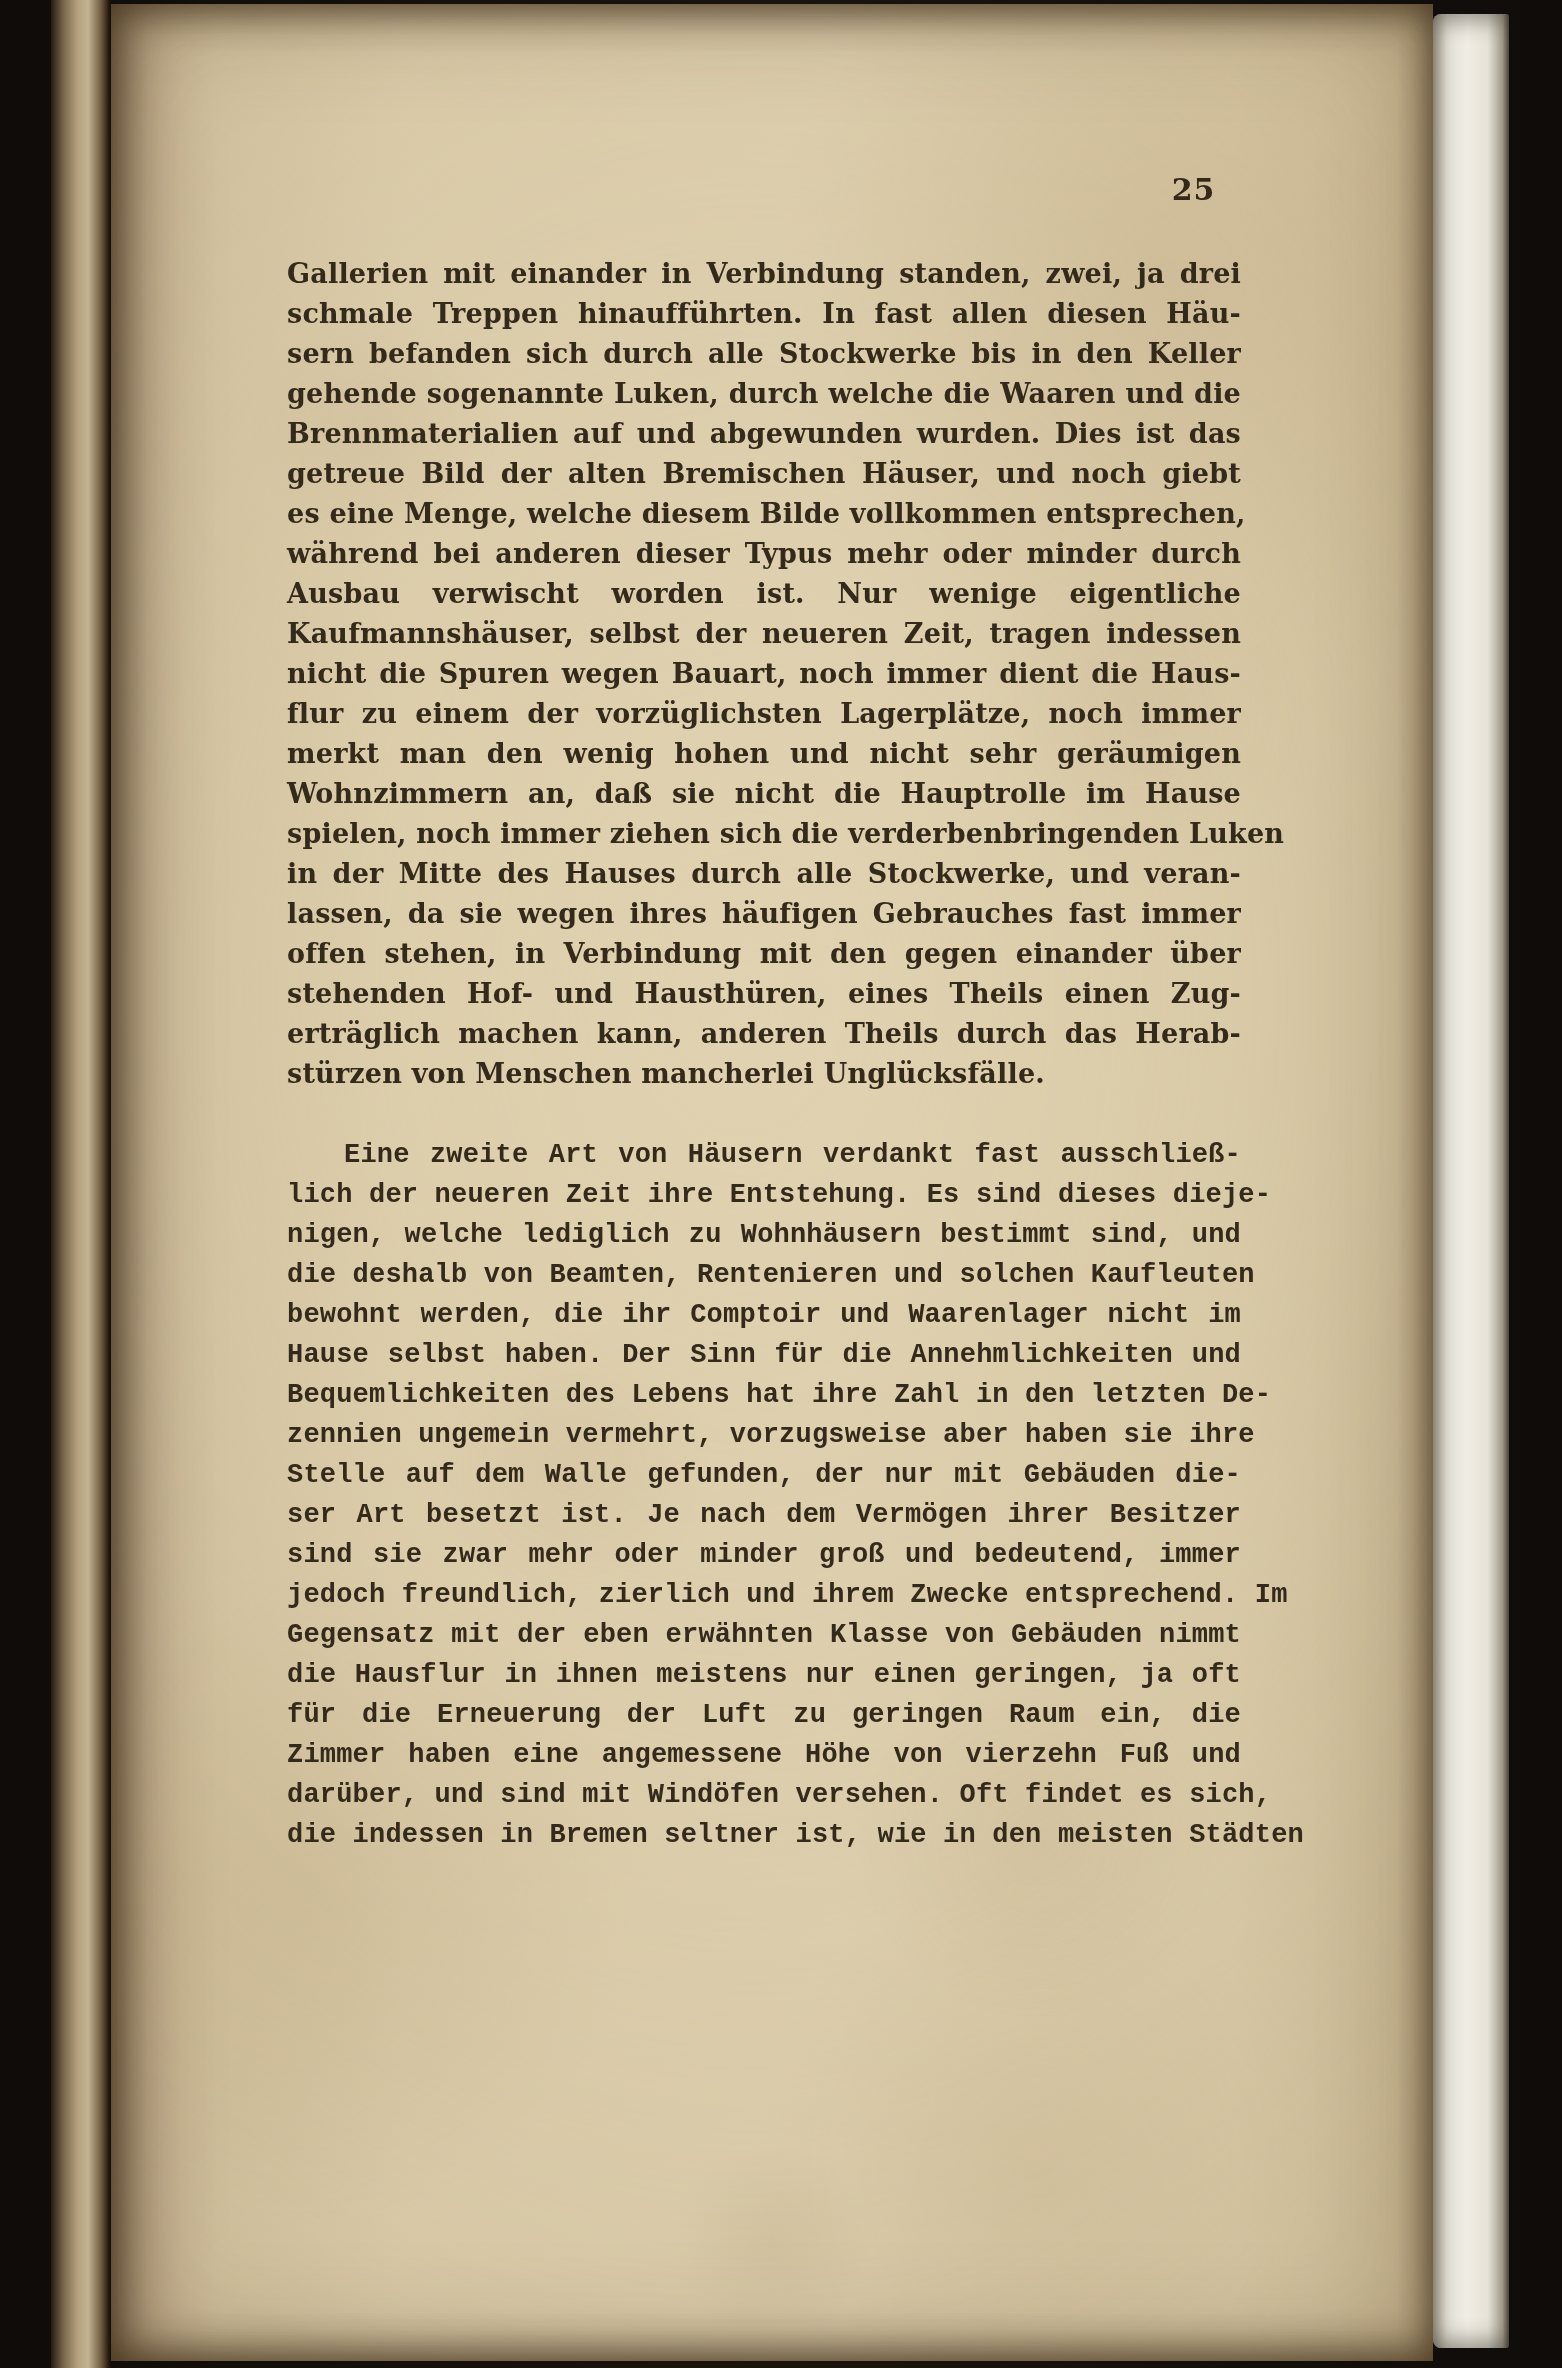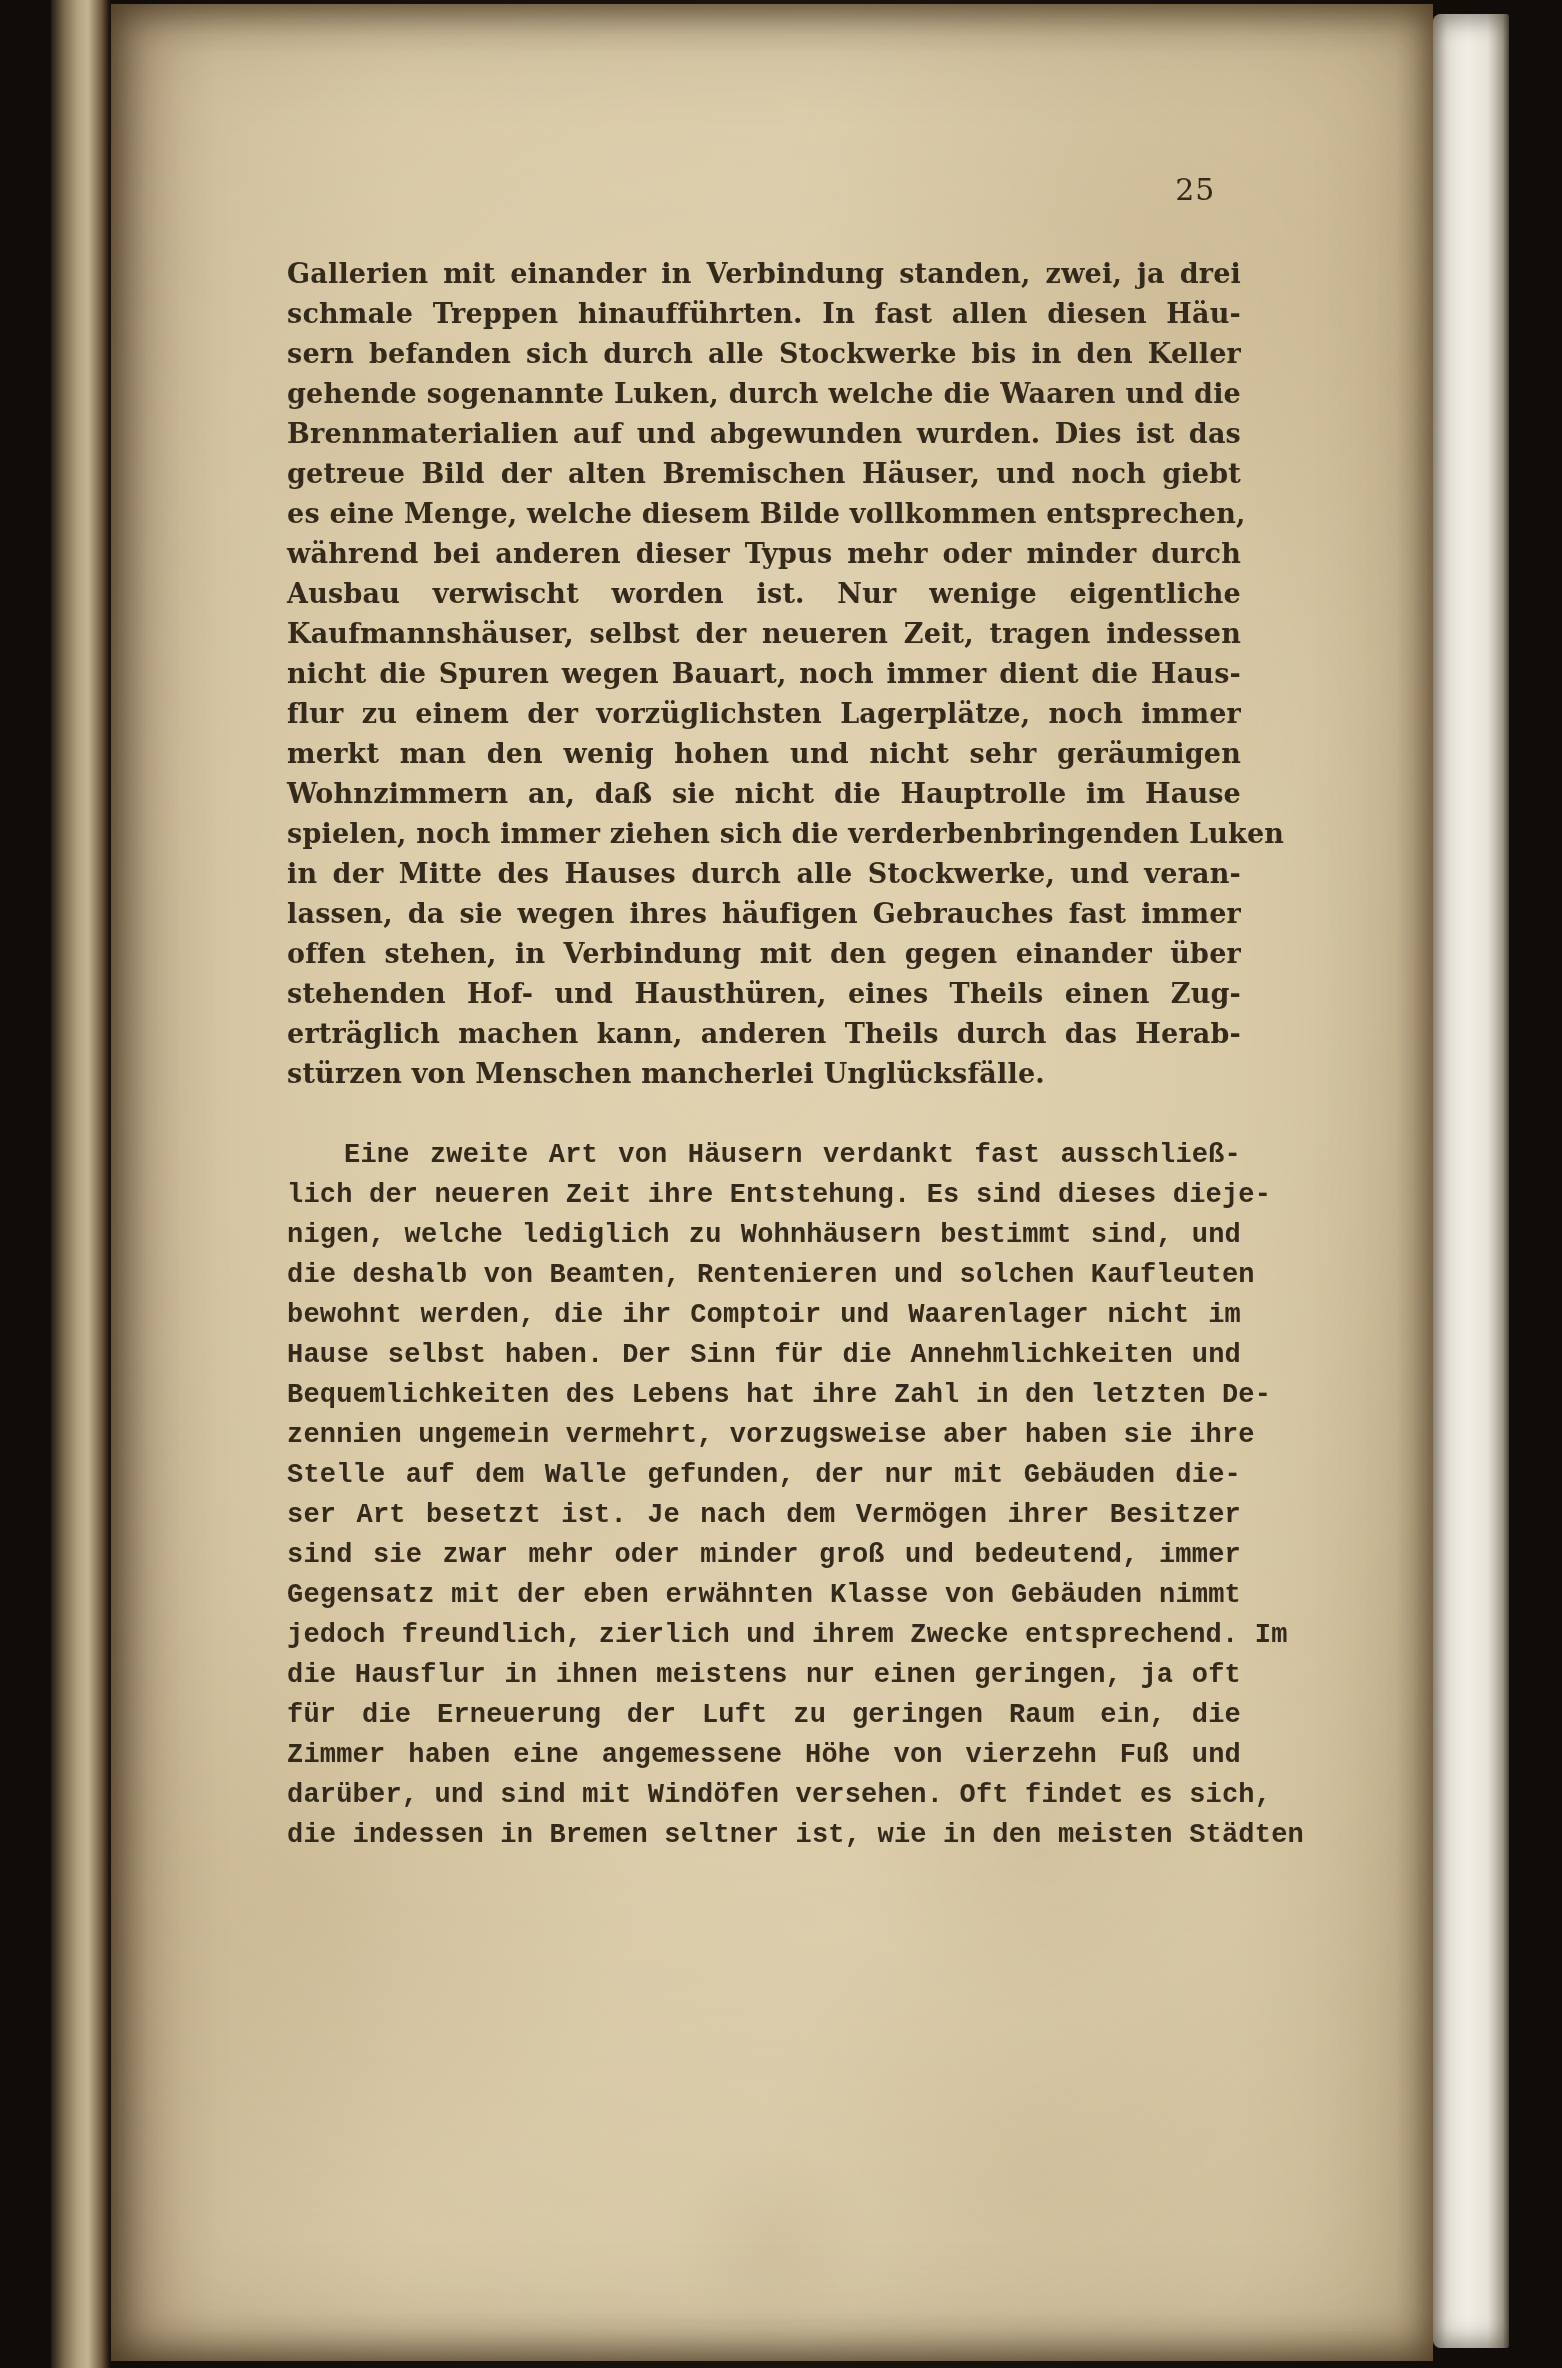--- a/index.html
+++ b/index.html
@@ -83,21 +83,21 @@
   }
   .page-number {
     position: absolute;
     top: 168px;
     left: 168px;
     width: 954px;
     text-align: right;
     padding-right: 17.6px;
     box-sizing: border-box;
     font-size: 30px;
-    font-weight: 400;
+    font-weight: 700;
     color: #33281a;
     letter-spacing: 1px;
   }
   .text-block {
     position: absolute;
     top: 250px;
     left: 168px;
     width: 954px;
     color: #342a1c;
     font-size: 27px;
@@ -158,22 +158,22 @@
           <div class="line">lich der neueren Zeit ihre Entstehung.  Es sind dieses dieje-</div>
           <div class="line">nigen, welche lediglich zu Wohnhäusern bestimmt sind, und</div>
           <div class="line">die deshalb von Beamten, Rentenieren und solchen Kaufleuten</div>
           <div class="line">bewohnt werden, die ihr Comptoir und Waarenlager nicht im</div>
           <div class="line">Hause selbst haben.  Der Sinn für die Annehmlichkeiten und</div>
           <div class="line">Bequemlichkeiten des Lebens hat ihre Zahl in den letzten De-</div>
           <div class="line">zennien ungemein vermehrt, vorzugsweise aber haben sie ihre</div>
           <div class="line">Stelle auf dem Walle gefunden, der nur mit Gebäuden die-</div>
           <div class="line">ser Art besetzt ist.  Je nach dem Vermögen ihrer Besitzer</div>
           <div class="line">sind sie zwar mehr oder minder groß und bedeutend, immer</div>
+          <div class="line">jedoch freundlich, zierlich und ihrem Zwecke entsprechend.  Im</div>
           <div class="line">Gegensatz mit der eben erwähnten Klasse von Gebäuden nimmt</div>
-          <div class="line">jedoch freundlich, zierlich und ihrem Zwecke entsprechend.  Im</div>
           <div class="line">die Hausflur in ihnen meistens nur einen geringen, ja oft</div>
           <div class="line">für die Erneuerung der Luft zu geringen Raum ein, die</div>
           <div class="line">Zimmer haben eine angemessene Höhe von vierzehn Fuß und</div>
           <div class="line">darüber, und sind mit Windöfen versehen.  Oft findet es sich,</div>
           <div class="line">die indessen in Bremen seltner ist, wie in den meisten Städten</div>
         </div>
       </div>
   </div>
   <div class="next-edge"></div>
 </div>

